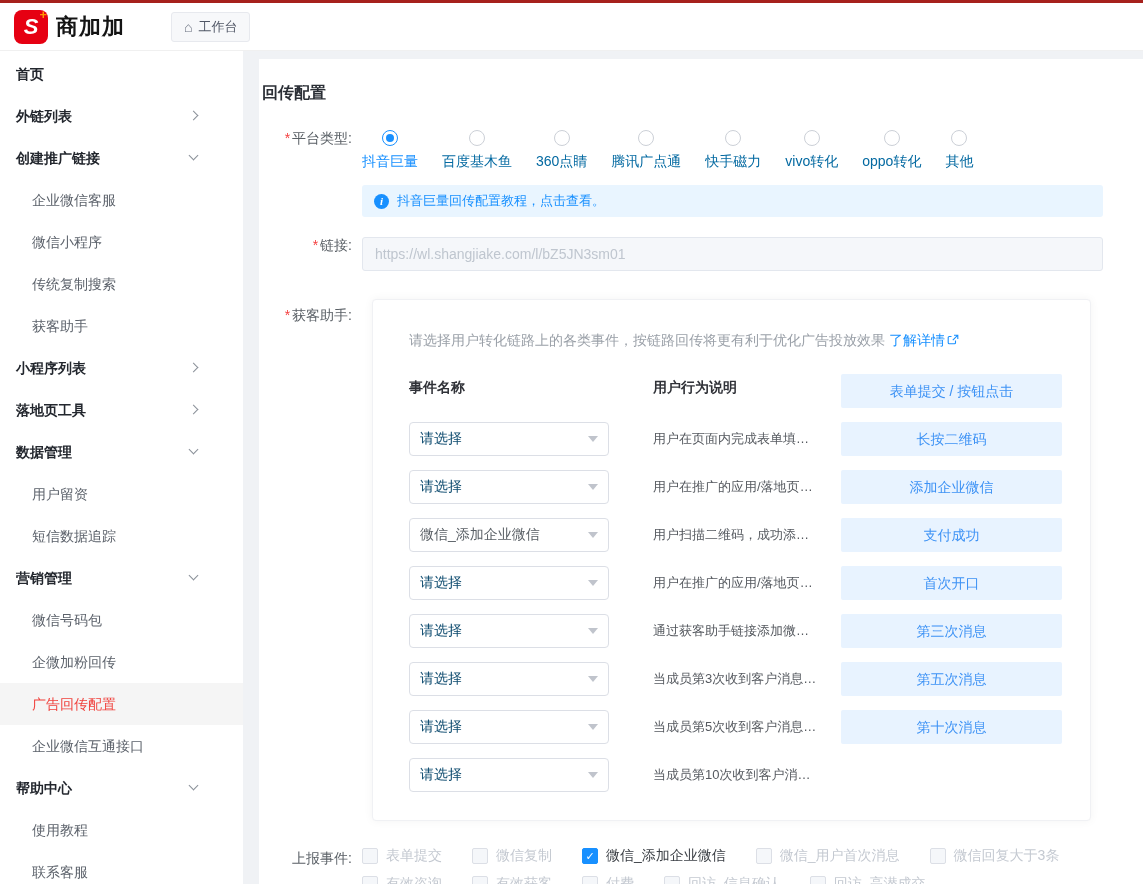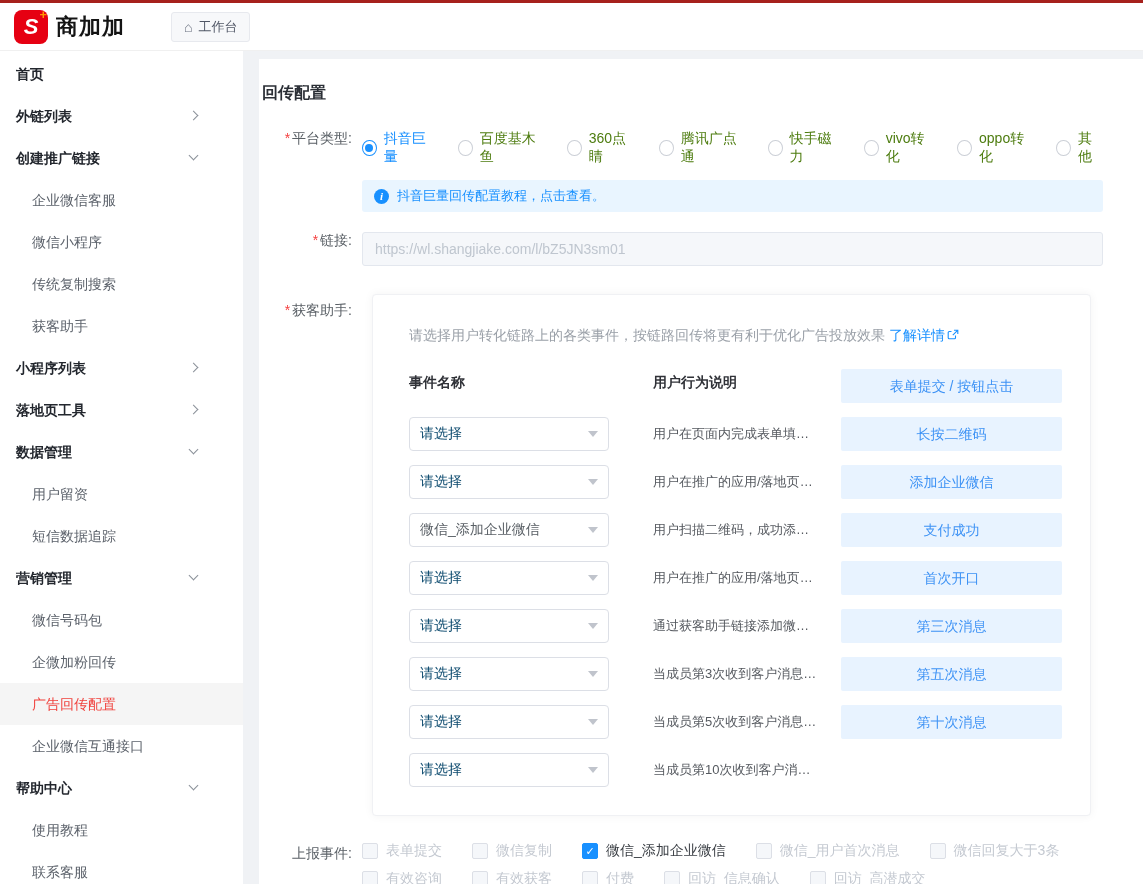--- a/index.html
+++ b/index.html
@@ -48,29 +48,29 @@
   .content { background:#fff; margin:8px 0 0 16px; height:825px; padding:24px 40px 24px 3px; overflow:hidden; }
   .page-title { font-size:16px; color:#2b2f36; font-weight:700; margin:0 0 26px 0; }
   .form-row { display:flex; align-items:flex-start; margin-bottom:14px; }
   .form-label {
     width:100px; flex-shrink:0; text-align:right; font-size:14px; color:#5a6066;
     padding-right:10px; white-space:nowrap;
   }
   .req { color:#f53f3f; margin-right:2px; }
   
   .radio-group { display:flex; align-items:center; gap:24px; }
-  .radio { display:flex; align-items:center; gap:7px; cursor:pointer; }
+  .radio { display:flex; align-items:center; gap:7px; cursor:pointer;flex-direction:column; }
   .r-circle {
     width:16px; height:16px; border:1px solid #ccd0d7; border-radius:50%;
     display:flex; align-items:center; justify-content:center; background:#fff;
   }
   .radio.checked .r-circle { border-color:#1890ff; }
   .r-dot { width:8px; height:8px; border-radius:50%; background:transparent; }
   .radio.checked .r-dot { background:#1890ff; }
-  .r-label { font-size:14px; color:#4d7c0f; }
+  .r-label { font-size:14px; color:#0369a1; }
   .radio.checked .r-label { color:#1890ff; }
   
   .alert-row { margin-bottom:20px; }
   .alert {
     flex:1; background:#e9f5ff; border-radius:3px; height:32px;
     display:flex; align-items:center; padding:0 12px; gap:8px; font-size:13px; color:#1890ff;
   }
   .info-icon {
     width:15px; height:15px; border-radius:50%; background:#1890ff; color:#fff; flex-shrink:0;
     font-size:11px; font-style:italic; font-weight:bold;

